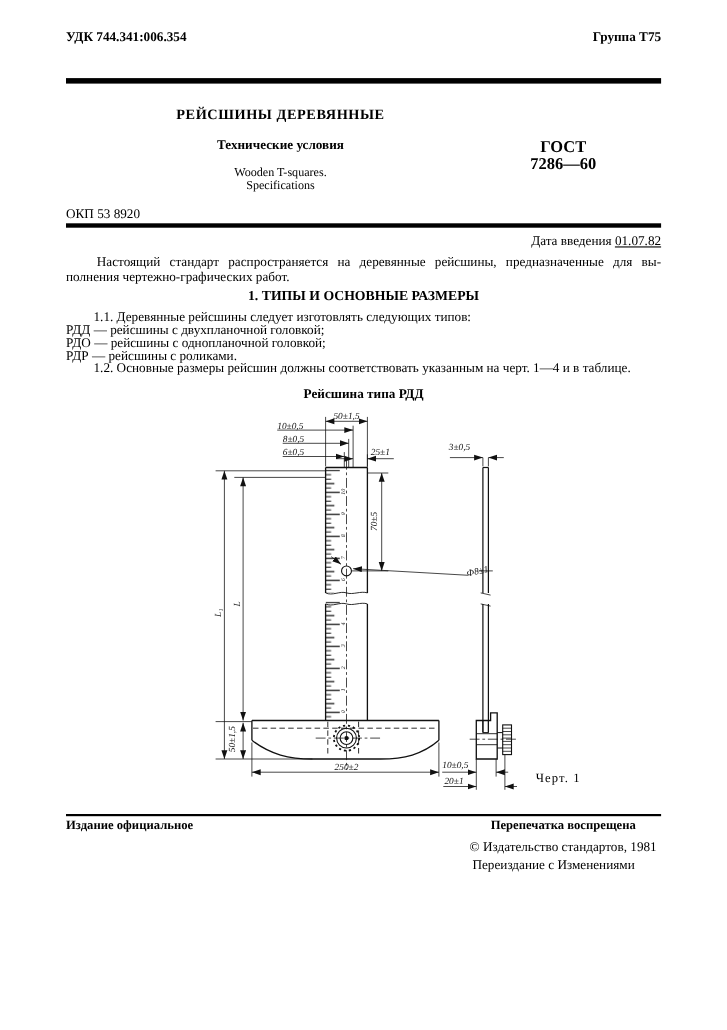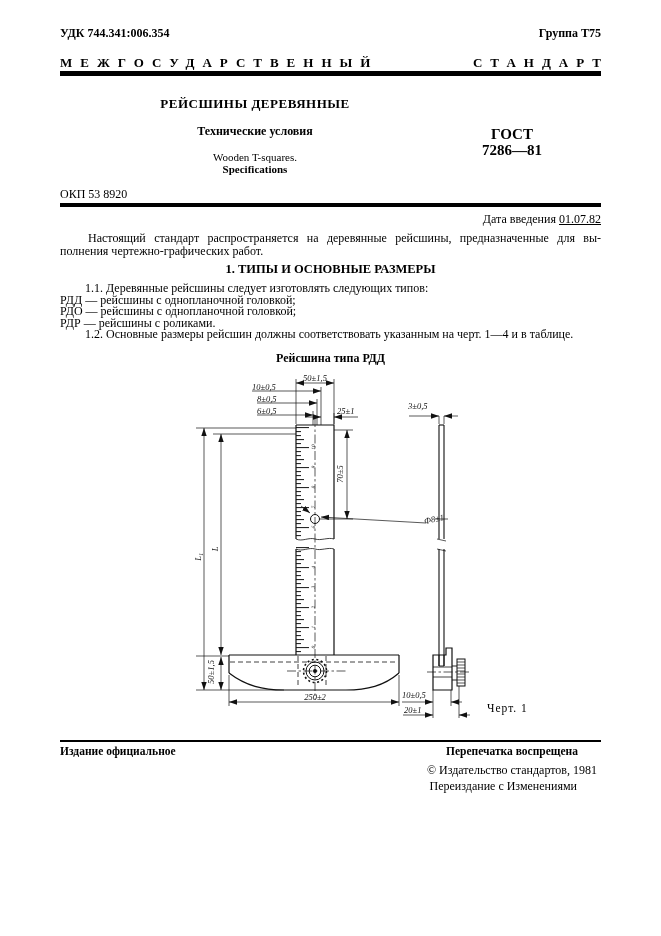--- a/index.html
+++ b/index.html
@@ -12,21 +12,21 @@
   .std-row{top:55px;left:60px;width:541px;display:flex;justify-content:space-between;
            font-size:13px;font-weight:bold;}
   .std-row span{letter-spacing:8px;}
   .std-row span:last-child{margin-right:-8px;}
   .bar1{top:71px;left:60px;width:541px;height:5px;background:#000;}
   .bar2{top:203px;left:60px;width:541px;height:4px;background:#000;}
   
   .t-ru{top:96px;left:60px;width:390px;text-align:center;font-size:13px;font-weight:bold;letter-spacing:.5px;}
   .t-sub{top:124px;left:60px;width:390px;text-align:center;font-size:12px;font-weight:bold;}
   .t-en1{top:151px;left:60px;width:390px;text-align:center;font-size:11px;}
-  .t-en2{top:163px;left:60px;width:390px;text-align:center;font-size:11px;font-weight:bold;}
+  .t-en2{top:163px;left:60px;width:390px;text-align:center;font-size:11px;}
   .gost{left:452px;width:120px;text-align:center;font-size:15px;font-weight:bold;}
   .gost1{top:126px;} .gost2{top:142px;}
   .okp{top:187px;left:60px;font-size:12px;}
   .date-row{top:212px;left:60px;width:541px;text-align:right;font-size:12px;font-weight:normal;}
   .date-row .u{text-decoration:underline;}
   
   .flow{left:60px;width:541px;font-size:12px;white-space:nowrap;}
   .p1{top:231px;text-indent:28px;white-space:normal;text-align:justify;text-align-last:justify;}
   .p2{top:244px;}
   .h1{top:262px;text-align:center;font-size:12.5px;font-weight:bold;white-space:normal;}
@@ -53,46 +53,42 @@
 </style>
 </head>
 <body>
 
 <div class="page">
 
   <div class="abs udk-row">
     <span>УДК 744.341:006.354</span>
     <span>Группа Т75</span>
   </div>
-  <div class="abs std-row">
-    <span>МЕЖГОСУДАРСТВЕННЫЙ</span>
-    <span>СТАНДАРТ</span>
-  </div>
   <div class="abs bar1"></div>
 
   <div class="abs t-ru">РЕЙСШИНЫ ДЕРЕВЯННЫЕ</div>
   <div class="abs t-sub">Технические условия</div>
   <div class="abs t-en1">Wooden T-squares.</div>
   <div class="abs t-en2">Specifications</div>
   <div class="abs gost gost1">ГОСТ</div>
-  <div class="abs gost gost2">7286—81</div>
+  <div class="abs gost gost2">7286—60</div>
   <div class="abs okp">ОКП 53 8920</div>
   <div class="abs bar2"></div>
 
   <div class="abs date-row">
     <span>Дата введения</span>
     <span> </span>
     <span class="u">01.07.82</span>
   </div>
 
   <div class="abs flow p1">Настоящий стандарт распространяется на деревянные рейсшины, предназначенные для вы-</div>
   <div class="abs flow p2">полнения чертежно-графических работ.</div>
   <div class="abs flow h1">1. ТИПЫ И ОСНОВНЫЕ РАЗМЕРЫ</div>
   <div class="abs flow i11">1.1.  Деревянные рейсшины следует изготовлять следующих типов:</div>
-  <div class="abs flow ty1">РДД — рейсшины с однопланочной головкой;</div>
+  <div class="abs flow ty1">РДД — рейсшины с двухпланочной головкой;</div>
   <div class="abs flow ty2">РДО — рейсшины с однопланочной головкой;</div>
   <div class="abs flow ty3">РДР — рейсшины с роликами.</div>
   <div class="abs flow i12">1.2.  Основные размеры рейсшин должны соответствовать указанным на черт. 1—4 и в таблице.</div>
 
   <div class="abs flow figtitle">Рейсшина типа РДД</div>
 
   <svg class="draw" width="661" height="936" viewBox="0 0 661 936">
     <defs>
       <marker id="mE" markerWidth="9" markerHeight="7" refX="8" refY="3" orient="auto" markerUnits="userSpaceOnUse">
         <path d="M0,0.3 L8,3 L0,5.7 z" fill="#111"></path>

